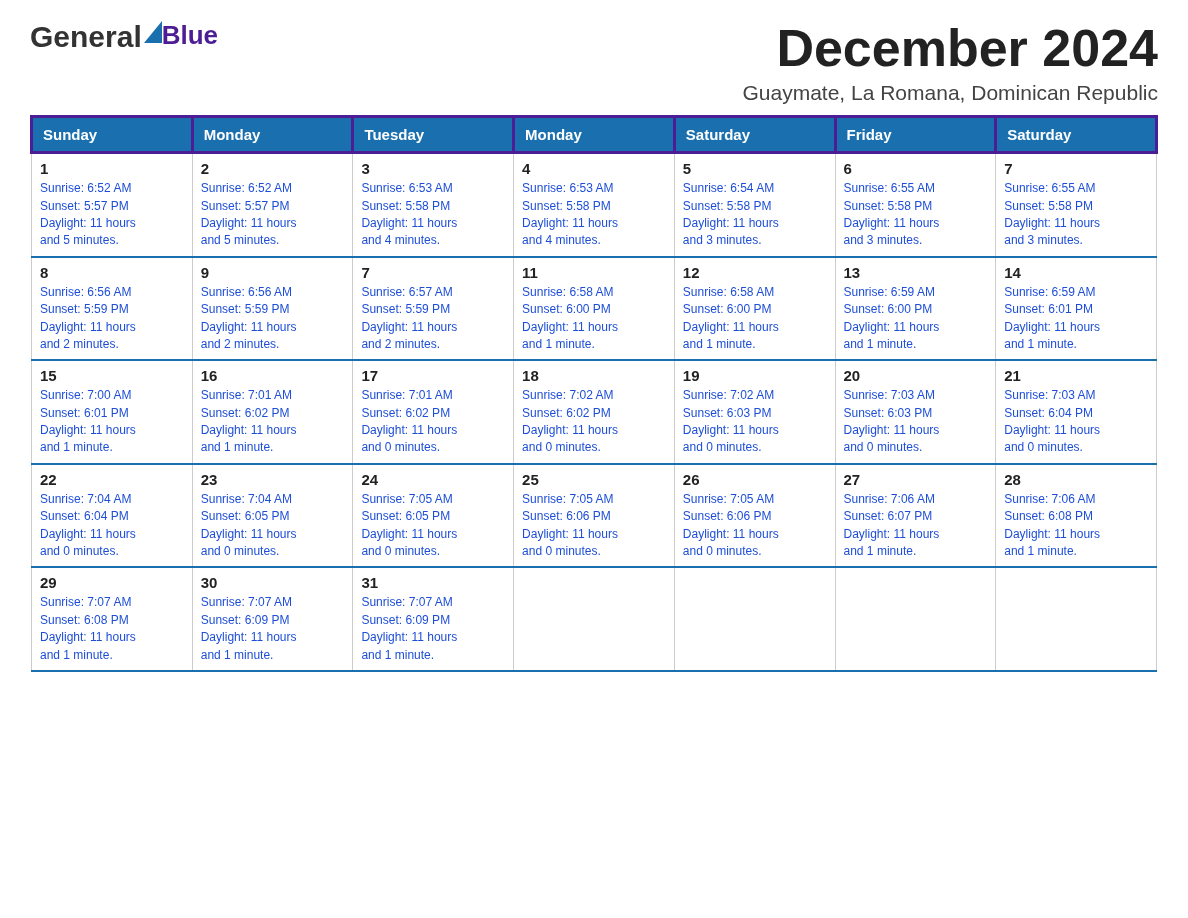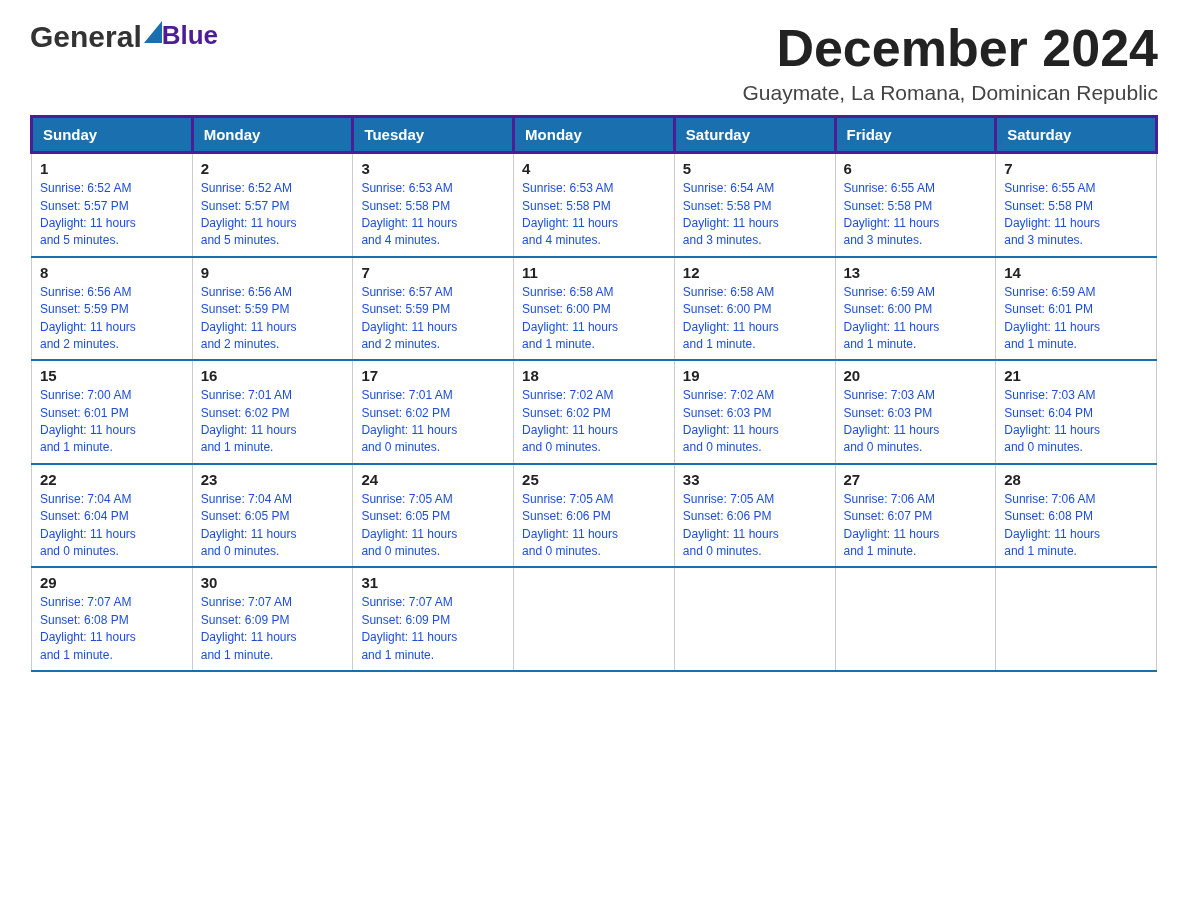--- a/index.html
+++ b/index.html
@@ -334,21 +334,21 @@
       </td>
         <td>
         <span class="day-number">25</span>
         <div class="day-info">
           Sunrise: 7:05 AM<br>
           Sunset: 6:06 PM<br>
           Daylight: 11 hours<br>and 0 minutes.
         </div>
       </td>
         <td>
-        <span class="day-number">33</span>
+        <span class="day-number">26</span>
         <div class="day-info">
           Sunrise: 7:05 AM<br>
           Sunset: 6:06 PM<br>
           Daylight: 11 hours<br>and 0 minutes.
         </div>
       </td>
         <td>
         <span class="day-number">27</span>
         <div class="day-info">
           Sunrise: 7:06 AM<br>

